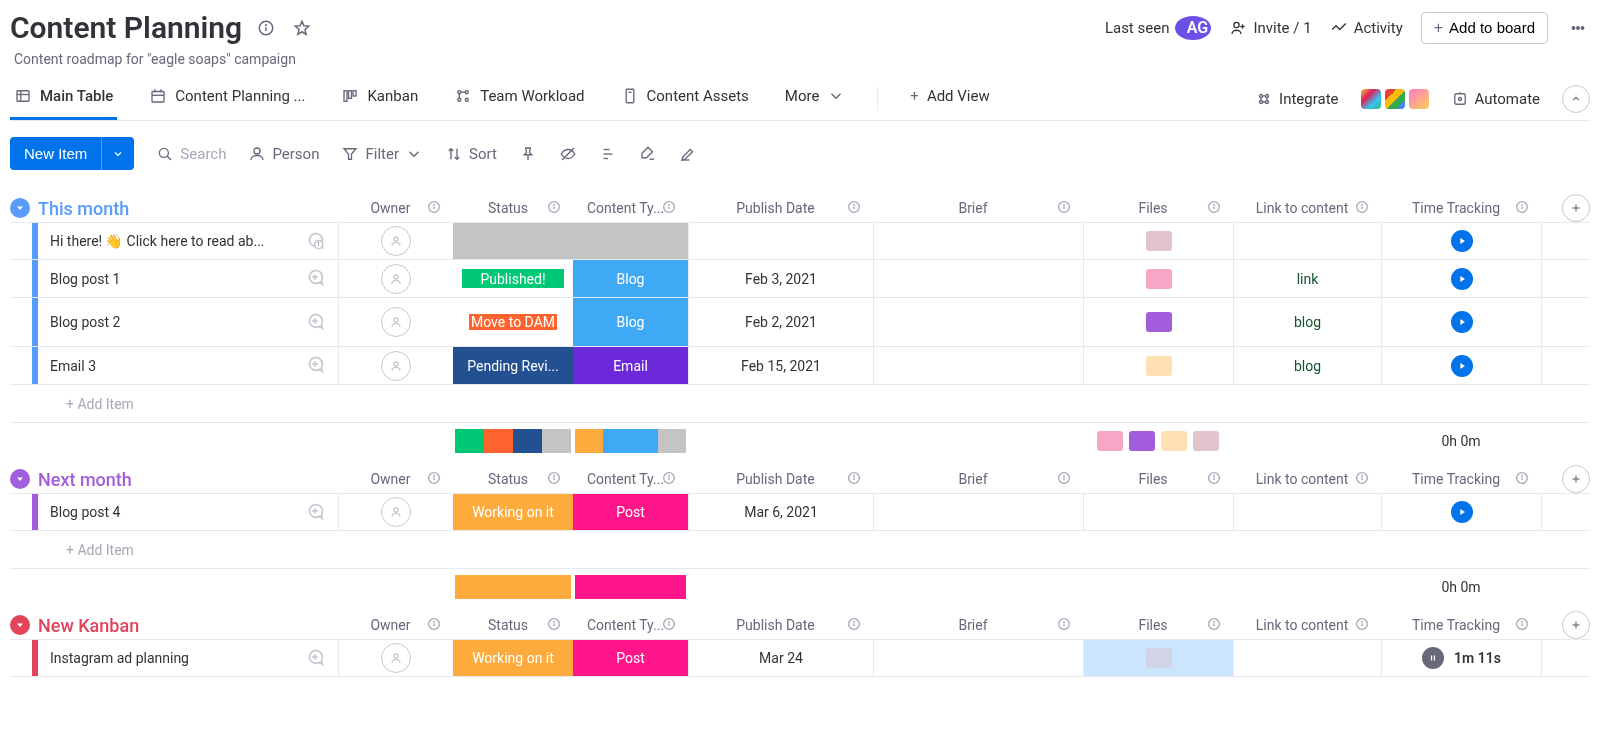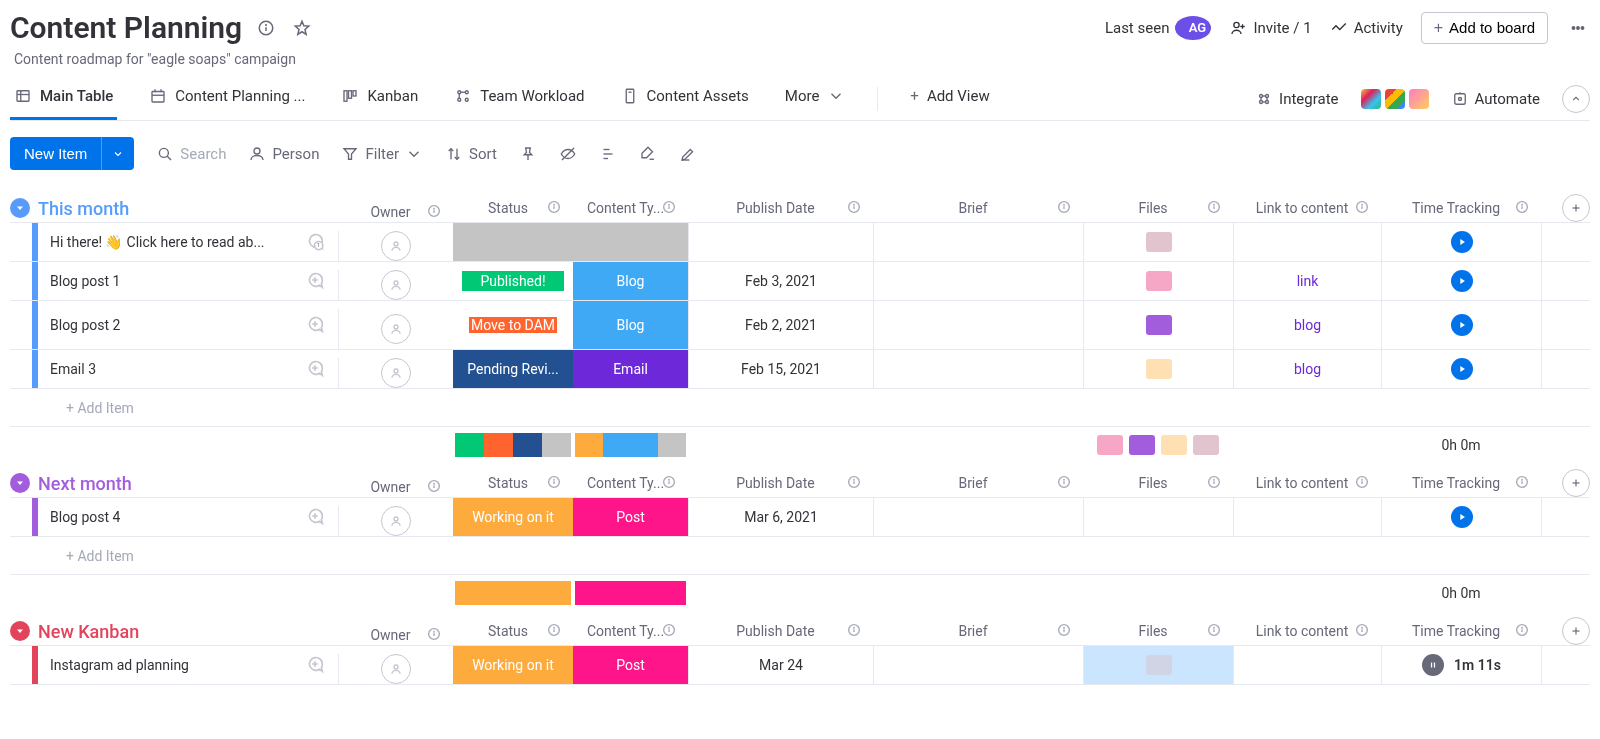--- a/index.html
+++ b/index.html
@@ -12,21 +12,21 @@
     padding: 0 10px;
   }
   
   .header { display:flex; align-items:center; justify-content:space-between; padding:10px 0 2px; }
   .header-left { display:flex; align-items:center; gap:12px; }
   .page-title { font-size:30px; font-weight:600; color:#323338; }
   .icon-btn { display:inline-flex; align-items:center; justify-content:center; width:24px; height:24px; color:#676879; cursor:pointer; }
   .icon-btn svg { width:18px; height:18px; stroke:currentColor; fill:none; stroke-width:2; }
   .header-right { display:flex; align-items:center; gap:18px; color:#323338; }
   .hr-item { display:flex; align-items:center; gap:6px; cursor:pointer; font-size:15px; }
-  .avatar-sm { width:36px; height:24px; border-radius:50%; background:#6c4fe7; color:#fff; font-size:13px; font-weight:600; display:flex; align-items:center; justify-content:center;padding-left:8px; }
+  .avatar-sm { width:36px; height:24px; border-radius:50%; background:#6c4fe7; color:#fff; font-size:16px; font-weight:600; display:flex; align-items:center; justify-content:center;padding-left:8px; }
   .btn-outline { border:1px solid #c5c7d0; border-radius:4px; padding:6px 12px; display:flex; align-items:center; gap:6px; cursor:pointer; background:#fff; font-size:15px; }
   .subtitle { color:#676879; font-size:14px; padding:4px 0 10px 4px; }
   
   .tabs-row { display:flex; align-items:center; justify-content:space-between; border-bottom:1px solid #e6e9ef; }
   .tabs-left { display:flex; align-items:center; gap:28px; }
   .tab { display:flex; align-items:center; gap:8px; padding:10px 4px 12px; color:#323338; cursor:pointer; font-size:15px; border-bottom:3px solid transparent; }
   .tab.active { border-bottom-color:#0073ea; font-weight:500; }
   .tab svg { width:18px; height:18px; stroke:#676879; fill:none; stroke-width:1.8; }
   .vsep { width:1px; height:24px; background:#e6e9ef; }
   .tabs-right { display:flex; align-items:center; gap:22px; }
@@ -45,42 +45,42 @@
   .group { margin-bottom:6px; }
   .group-header { display:flex; align-items:center; }
   .group-toggle { width:20px; height:20px; border-radius:50%; display:flex; align-items:center; justify-content:center; color:#fff; margin-right:8px; cursor:pointer; flex-shrink:0; }
   .group-title { font-size:18px; font-weight:500; width:295px; }
   .col-head { display:flex; align-items:center; justify-content:center; gap:6px; color:#676879; font-size:14px; padding:0 4px; position:relative; }
   .col-head .info-ic { position:absolute; right:6px; }
   .info-ic svg { width:16px; height:16px; stroke:#a5a9b8; fill:none; stroke-width:2; }
   .add-col-btn { width:28px; height:28px; border:1px solid #c5c7d0; border-radius:50%; display:flex; align-items:center; justify-content:center; cursor:pointer; color:#676879; margin-left:auto; }
   
   .c-name { width:300px; }
-  .c-owner { width:115px;margin-top:8px; }
+  .c-owner { width:115px; }
   .c-status { width:120px; }
   .c-type { width:115px; }
   .c-date { width:185px; }
   .c-brief { width:210px; }
   .c-files { width:150px; }
   .c-link { width:148px; }
   .c-track { width:160px; }
   .row { display:flex; align-items:stretch; min-height:38px; border-bottom:1px solid #e6e9ef; }
   .row:first-child { border-top:1px solid #e6e9ef; }
   .row-stripe { width:6px; flex-shrink:0; }
   .row-gap { width:22px; flex-shrink:0; }
   .cell { display:flex; align-items:center; justify-content:center; border-left:1px solid #e6e9ef; font-size:14px; color:#323338; }
   .cell.name-cell { justify-content:flex-start; padding:0 8px 0 12px; position:relative; }
   .name-text { white-space:nowrap; overflow:hidden; text-overflow:ellipsis; flex:1; }
   .conv-icon { color:#c5c7d0; cursor:pointer; flex-shrink:0; padding-right:4px; }
   .conv-icon svg { width:22px; height:22px; stroke:currentColor; fill:none; stroke-width:1.8; }
   .owner-avatar { width:30px; height:30px; border-radius:50%; border:1.5px solid #c5c7d0; display:flex; align-items:center; justify-content:center; color:#c5c7d0; cursor:pointer; }
   .owner-avatar svg { width:16px; height:16px; stroke:currentColor; fill:none; stroke-width:2; }
   .status-pill { width:100%; height:100%; display:flex; align-items:center; justify-content:center; color:#fff; font-size:14px; white-space:nowrap; overflow:hidden; text-overflow:ellipsis; padding:0 6px; cursor:pointer; }
   .file-thumb { width:26px; height:20px; border-radius:3px; display:inline-block; margin:0 2px; }
-  .link-a { color:#6d28d9; cursor:pointer; }
+  .link-a { color:#14532d; cursor:pointer; }
   .track-play { width:22px; height:22px; border-radius:50%; background:#0073ea; display:flex; align-items:center; justify-content:center; cursor:pointer; }
   .track-play svg { width:10px; height:10px; fill:#fff; }
   .track-pause { width:22px; height:22px; border-radius:50%; background:#676879; display:flex; align-items:center; justify-content:center; cursor:pointer; }
   .track-pause svg { width:10px; height:10px; fill:#fff; }
   .track-wrap { display:flex; align-items:center; gap:10px; }
   .track-time { font-weight:600; }
   .add-item-row { display:flex; align-items:center; min-height:38px; color:#a5a9b8; border-bottom:1px solid #e6e9ef; }
   .add-item-text { padding-left:28px; cursor:text; width:300px; }
   
   .group-summary { display:flex; align-items:stretch; min-height:36px; }

